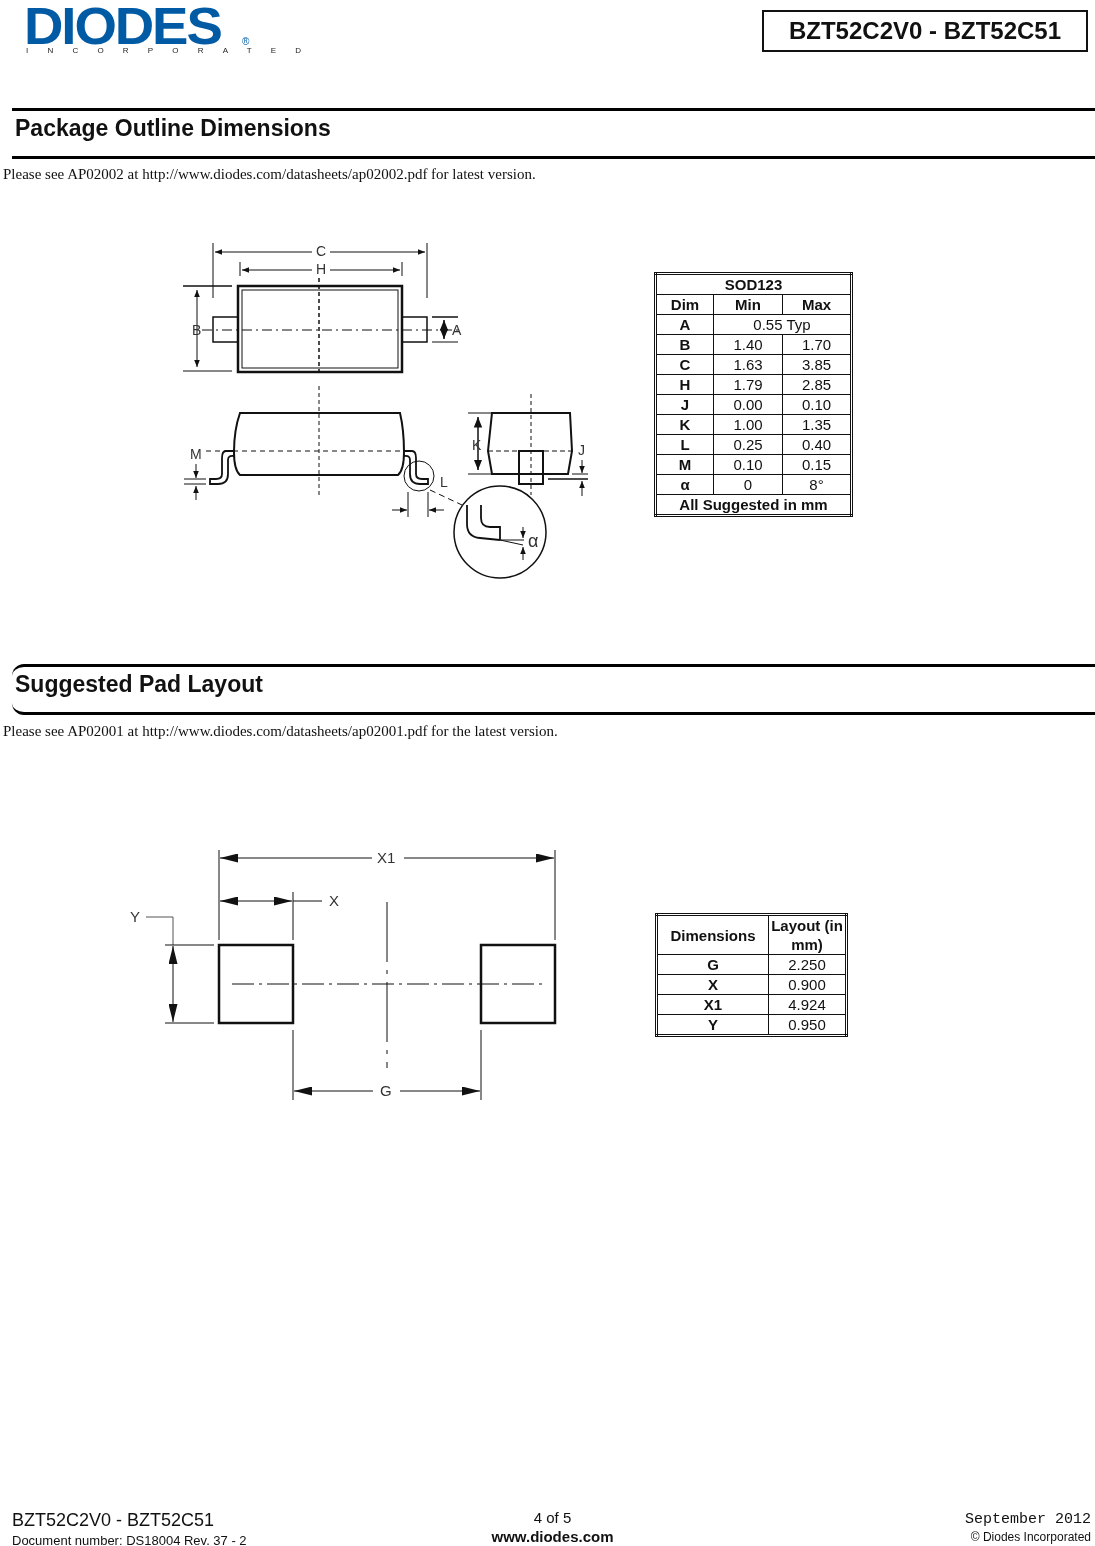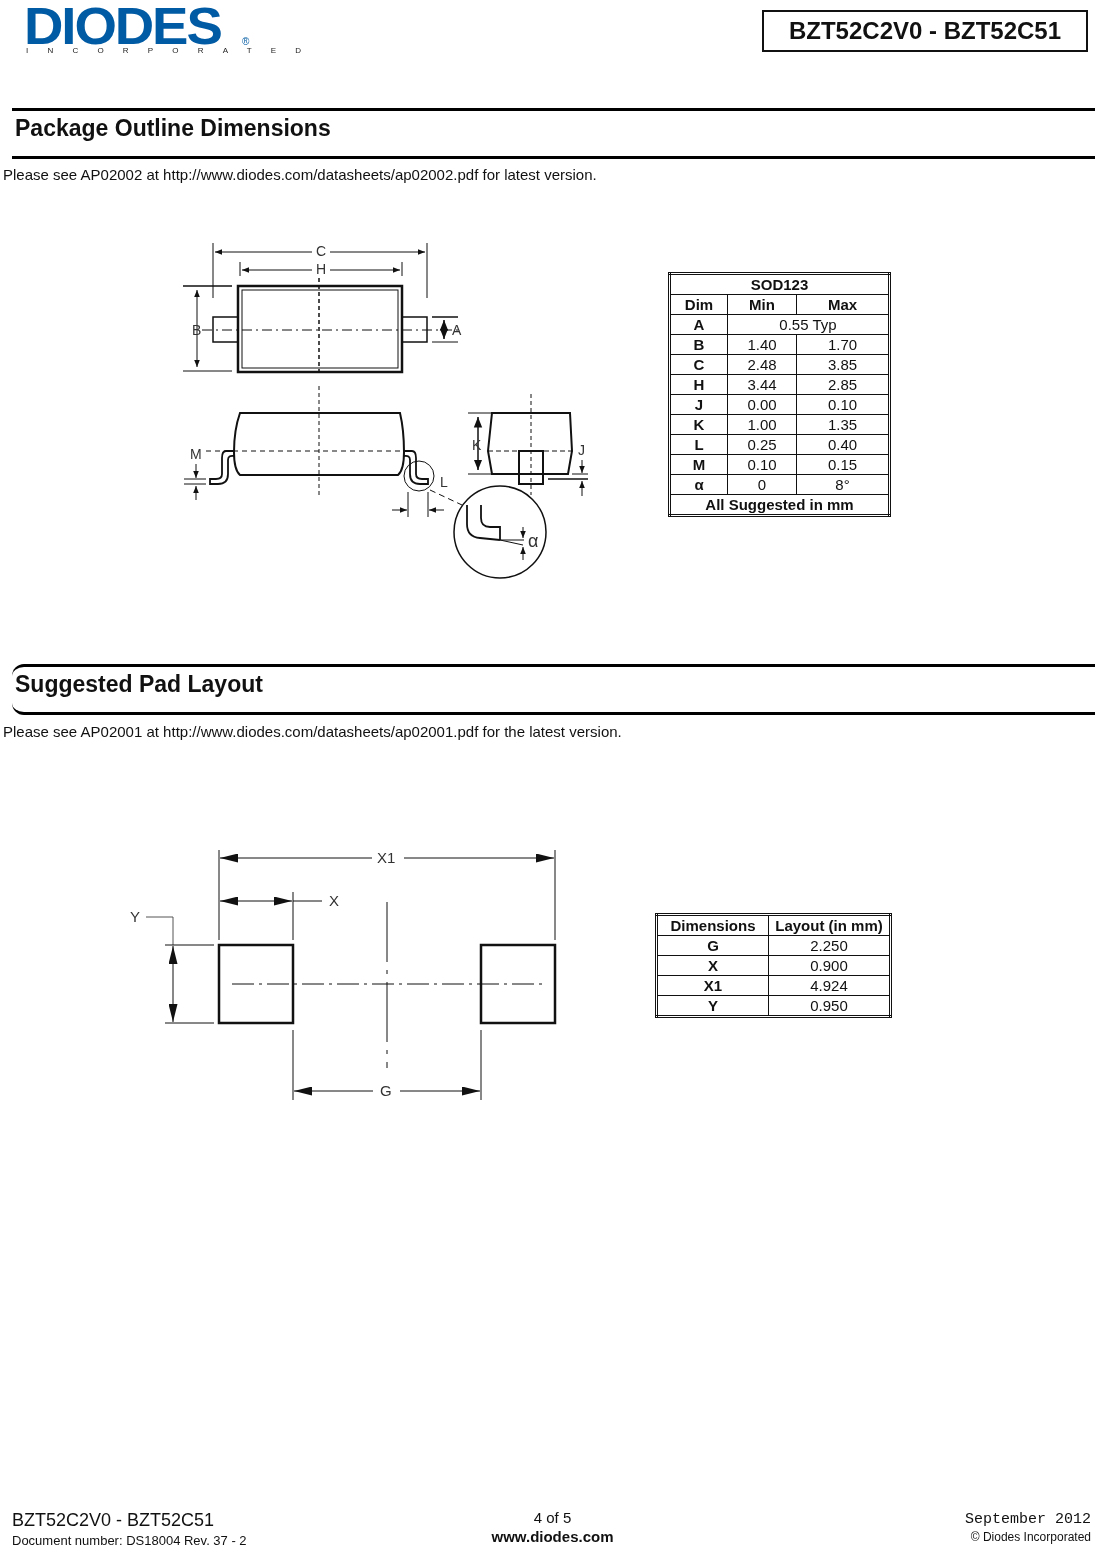--- a/index.html
+++ b/index.html
@@ -5,21 +5,21 @@
   html,body{margin:0;padding:0;background:#fff;}
   body{width:1095px;height:1546px;position:relative;overflow:hidden;font-family:"Liberation Sans",sans-serif;color:#111;}
   .abs{position:absolute;}
   .logo{left:24px;top:0px;width:230px;height:60px;}
   .logo-word{position:absolute;left:0;top:-4px;font-family:"Liberation Sans",sans-serif;font-weight:bold;font-size:52px;color:#005ba4;letter-spacing:-2px;transform:scaleX(1.05);transform-origin:left;}
   .logo-sub{position:absolute;left:2px;top:46px;font-size:8px;font-weight:normal;letter-spacing:19.2px;color:#222;}
   .logo-reg{position:absolute;left:218px;top:36px;font-size:10px;color:#005ba4;}
   .part-box{left:762px;top:10px;width:326px;height:42px;border:2px solid #111;box-sizing:border-box;display:flex;align-items:center;justify-content:center;font-weight:bold;font-size:24px;}
   .section-bar{left:12px;width:1095px;height:51px;border-top:3px solid #000;border-bottom:3px solid #000;box-sizing:border-box;}
   .section-title{position:absolute;left:3px;top:4px;font-weight:bold;font-size:23px;}
-  .note{left:3px;font-size:15px;}
+  .note{left:3px;font-size:15px;font-family:Liberation Serif, serif;}
   table.dim{border-collapse:collapse;border:3px double #111;font-size:15px;text-align:center;}
   table.dim td,table.dim th{border:1.5px solid #111;padding:0;height:19px;line-height:19px;}
   table.dim th{font-weight:bold;}
   table.dim td.b{font-weight:bold;}
   .footer-l1{left:12px;top:1510px;font-size:18px;}
   .footer-l2{left:12px;top:1533px;font-size:13px;}
   .footer-c1{left:0;width:1105px;text-align:center;top:1509px;font-size:15px;}
   .footer-c2{left:0;width:1105px;text-align:center;top:1528px;font-size:15px;font-weight:bold;}
   .footer-r1{right:4px;top:1511px;font-size:15px;text-align:right;font-family:Liberation Mono, monospace;}
   .footer-r2{right:4px;top:1530px;font-size:12px;text-align:right;}
@@ -113,47 +113,47 @@
     <text x="192" y="335">B</text>
     <text x="452" y="335">A</text>
     <text x="190" y="459">M</text>
     <text x="472" y="450">K</text>
     <text x="578" y="455">J</text>
     <text x="440" y="487">L</text>
     <text x="528" y="547" font-size="18">α</text>
   </g>
 </svg>
 
-<table class="abs dim" style="left:668px;top:272px;width:223px;">
+<table class="abs dim" style="left:654px;top:272px;width:199px;">
   <tbody>
       <tr>
         <th colspan="3">SOD123</th>
       </tr>
   <tr>
     <th style="width:56px;">Dim</th>
     <th style="width:68px;">Min</th>
     <th>Max</th>
   </tr>
   <tr>
     <td class="b">A</td>
     <td colspan="2">0.55 Typ</td>
   </tr>
   <tr>
     <td class="b">B</td>
     <td>1.40</td>
     <td>1.70</td>
   </tr>
   <tr>
     <td class="b">C</td>
-    <td>2.48</td>
+    <td>1.63</td>
     <td>3.85</td>
   </tr>
   <tr>
     <td class="b">H</td>
-    <td>3.44</td>
+    <td>1.79</td>
     <td>2.85</td>
   </tr>
   <tr>
     <td class="b">J</td>
     <td>0.00</td>
     <td>0.10</td>
   </tr>
   <tr>
     <td class="b">K</td>
     <td>1.00</td>
@@ -213,21 +213,21 @@
     <line x1="400" y1="1091" x2="480" y2="1091" marker-end="url(#arr2)"></line>
   </g>
   <g font-size="15" fill="#333">
     <text x="377" y="863">X1</text>
     <text x="329" y="906">X</text>
     <text x="130" y="922">Y</text>
     <text x="380" y="1096">G</text>
   </g>
 </svg>
 
-<table class="abs dim" style="left:655px;top:913px;width:237px;">
+<table class="abs dim" style="left:655px;top:913px;width:193px;">
   <tbody>
       <tr>
     <th style="width:110px;">Dimensions</th>
     <th>Layout (in mm)</th>
   </tr>
   <tr>
     <td class="b">G</td>
     <td>2.250</td>
   </tr>
   <tr>

